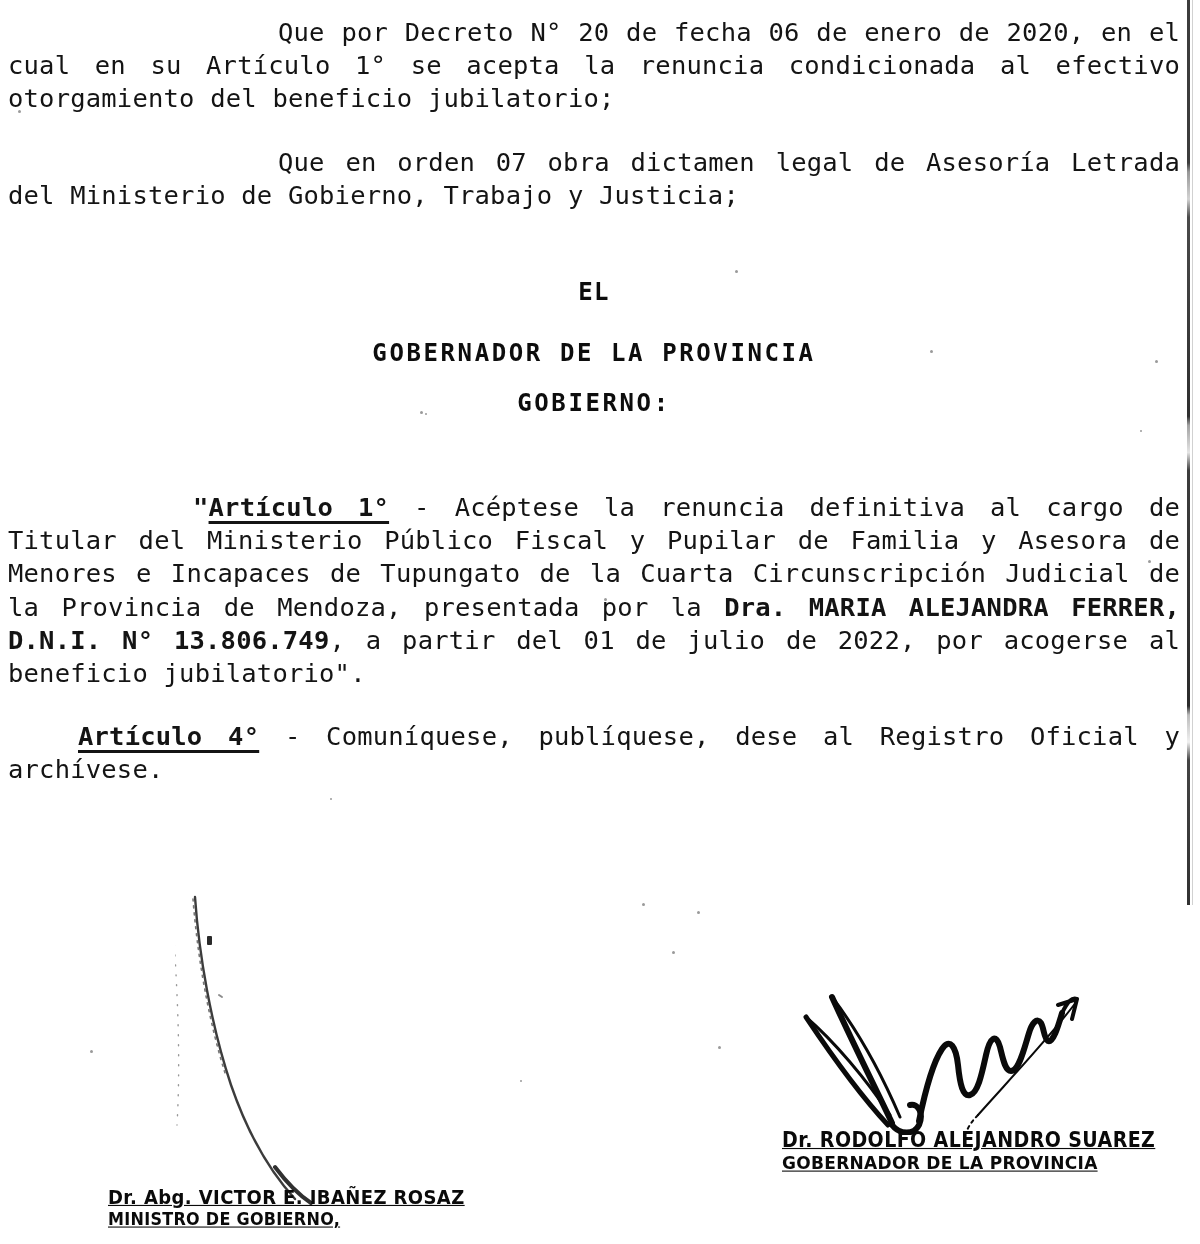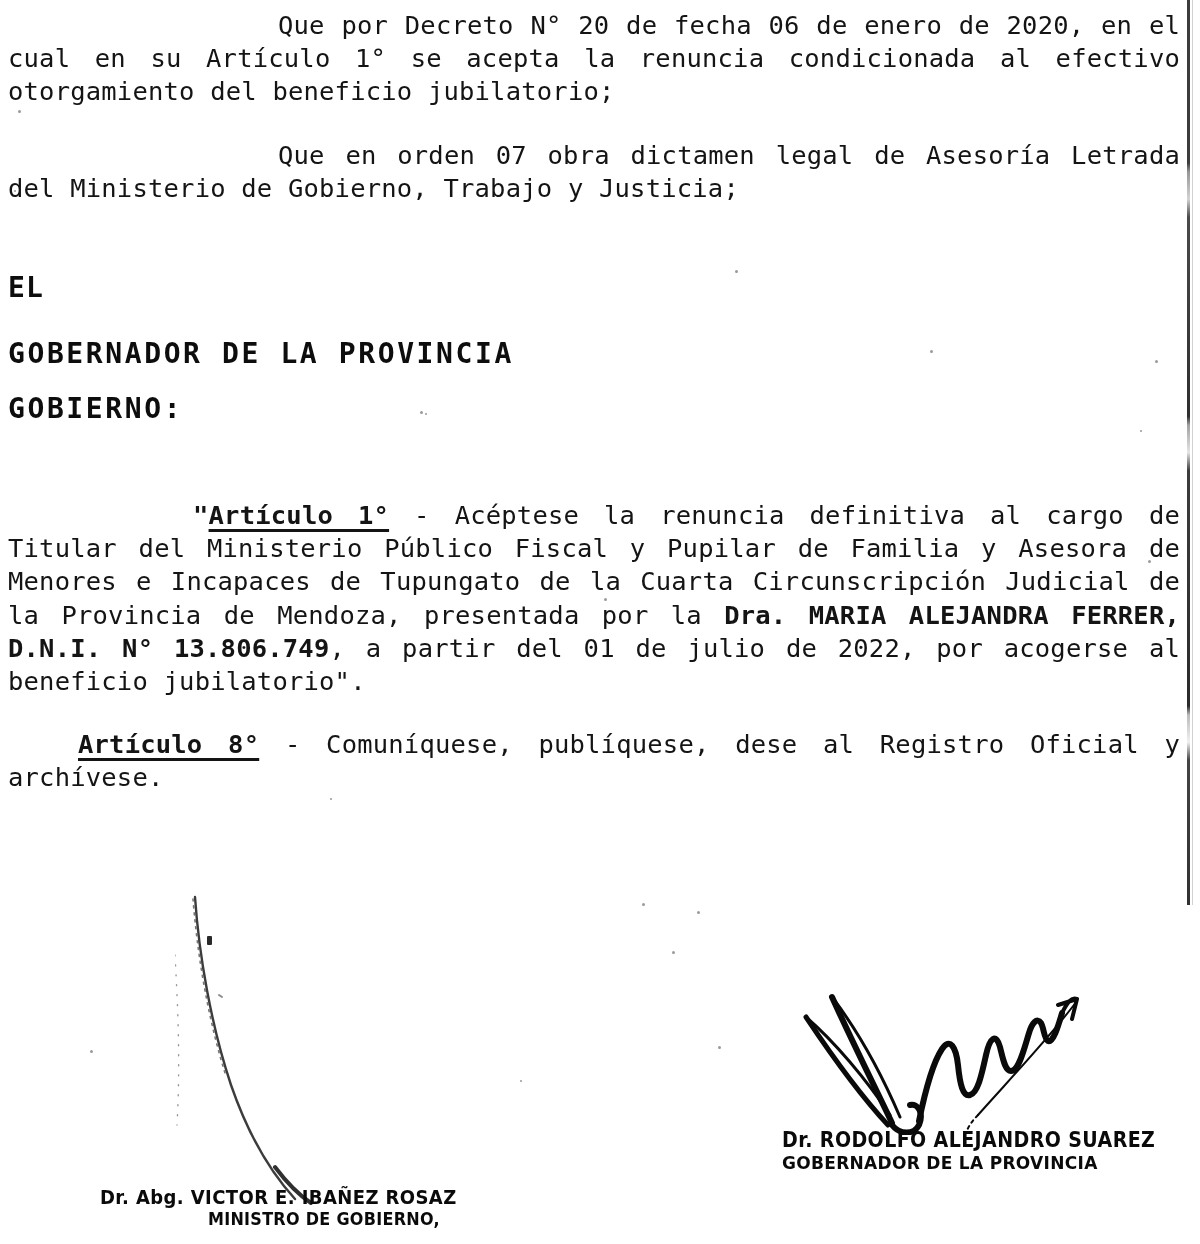--- a/index.html
+++ b/index.html
@@ -44,21 +44,21 @@
     width: 1px;
     height: 905px;
     background: #bdbdbd;
     opacity: 0.7;
   }
 
   
   .doc-body {
     position: absolute;
     left: 8px;
-    top: 9px;
+    top: 16px;
     width: 1172px;
   }
   p.para {
     margin: 0;
     font-size: 25.5px;
     line-height: 33.2px;
     text-align: justify;
     text-justify: inter-word;
     letter-spacing: 0.2px;
     color: #141414;
@@ -79,52 +79,53 @@
   .bold-ul {
     font-weight: bold;
     text-decoration: underline;
     text-decoration-thickness: 3px;
     text-underline-offset: 5px;
   }
 
   
   .heading {
     margin: 0;
-    text-align: left;
-    font-weight: bold;
-    font-size: 28px;
+    text-align: center;
+    font-weight: bold;
+    font-size: 24px;
     letter-spacing: 1.2px;
     color: #0d0d0d;
   }
   .heading.wide { letter-spacing: 2.6px; }
 
   
   .stamp {
     position: absolute;
-    text-align: right;
+    text-align: left;
     font-family: "DejaVu Sans", "Liberation Sans", sans-serif;
     color: #0a0a0a;
+    text-decoration: underline;
   }
   .stamp .line1 {
     font-weight: bold;
     font-size: 19px;
     letter-spacing: 0.4px;
     white-space: nowrap;
     transform: scaleY(1.12);
   }
   .stamp .line2 {
     font-weight: bold;
     font-size: 17px;
     letter-spacing: 0.3px;
     white-space: nowrap;
     margin-top: 3px;
     transform: scaleY(1.08);
   }
   #stamp-governor { left: 782px; top: 1128px; width: 300px; }
-  #stamp-minister { left: 100px; top: 1186px; width: 340px; }
+  #stamp-minister { left: 108px; top: 1186px; width: 340px; }
   #stamp-minister .line1 { font-size: 18px; }
   #stamp-minister .line2 { font-size: 16px; }
 
   .sig-svg { position: absolute; }
   #sig-governor { left: 800px; top: 975px; }
   #sig-minister { left: 175px; top: 895px; }
 
   
   .speck {
     position: absolute;
@@ -184,21 +185,21 @@
 
     <div style="height:44px"></div>
 
 
     <div style="height:30px"></div>
 
     <p class="para indent-quote"><span class="bold">"</span><span class="bold-ul">Artículo 1°</span><span> - </span><span>Acéptese la renuncia definitiva al cargo de Titular del Ministerio Público Fiscal y Pupilar de Familia y Asesora de Menores e Incapaces de Tupungato de la Cuarta Circunscripción Judicial de la Provincia de Mendoza, presentada por la </span><span class="bold">Dra. MARIA ALEJANDRA FERRER, D.N.I. N° 13.806.749</span><span>, a partir del 01 de julio de 2022, por acogerse al beneficio jubilatorio".</span></p>
 
     <div style="height:30px"></div>
 
-    <p class="para indent-sm"><span class="bold-ul">Artículo 8°</span><span> - </span><span>Comuníquese, publíquese, dese al Registro Oficial y archívese.</span></p>
+    <p class="para indent-sm"><span class="bold-ul">Artículo 4°</span><span> - </span><span>Comuníquese, publíquese, dese al Registro Oficial y archívese.</span></p>
 
   </div>
 
   <svg class="sig-svg" id="sig-governor" width="290" height="160" viewBox="0 0 290 160">
     <g fill="none" stroke="#0a0a0a" stroke-linecap="round" stroke-linejoin="round">
       <path d="M6 42 C 30 78, 62 122, 88 150" stroke-width="5"></path>
       <path d="M6 42 C 34 66, 66 104, 90 140" stroke-width="3"></path>
       <path d="M32 22 C 50 62, 72 106, 92 148" stroke-width="6"></path>
       <path d="M32 22 C 58 56, 82 100, 100 142" stroke-width="3"></path>
       <path d="M92 150 C 100 160, 114 160, 119 150 C 124 138, 118 128, 110 130" stroke-width="6"></path>

